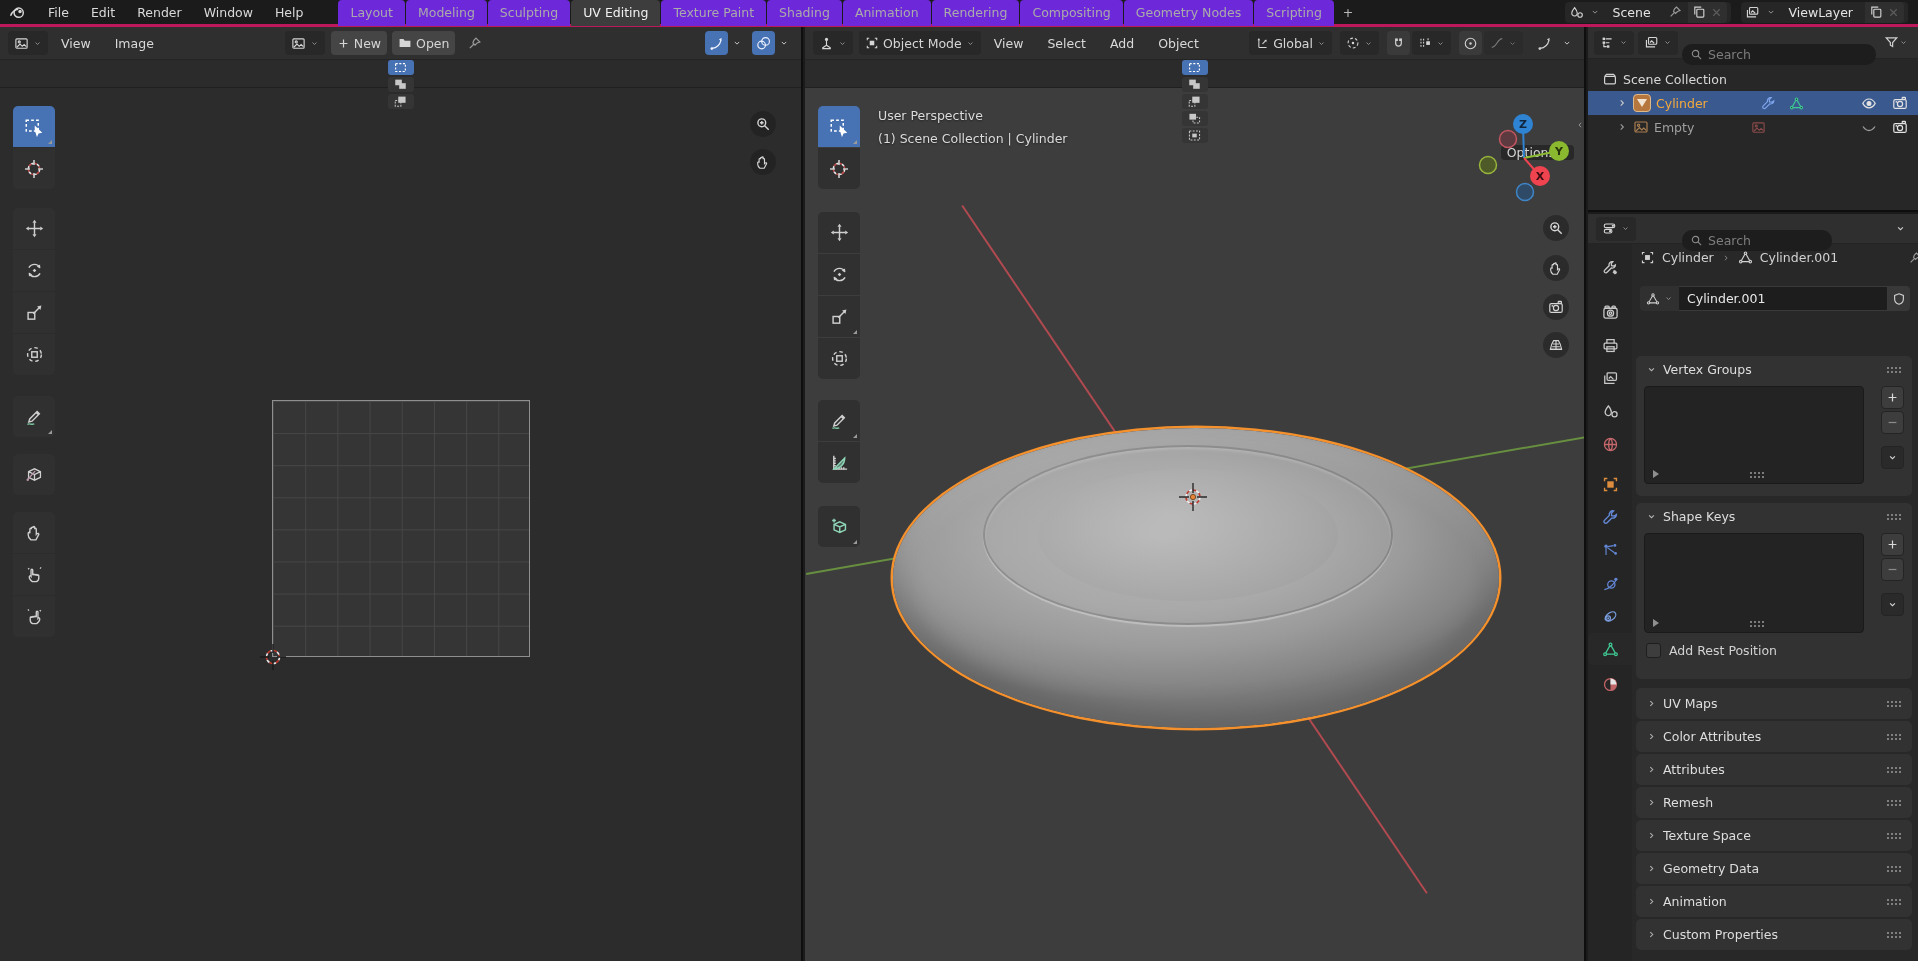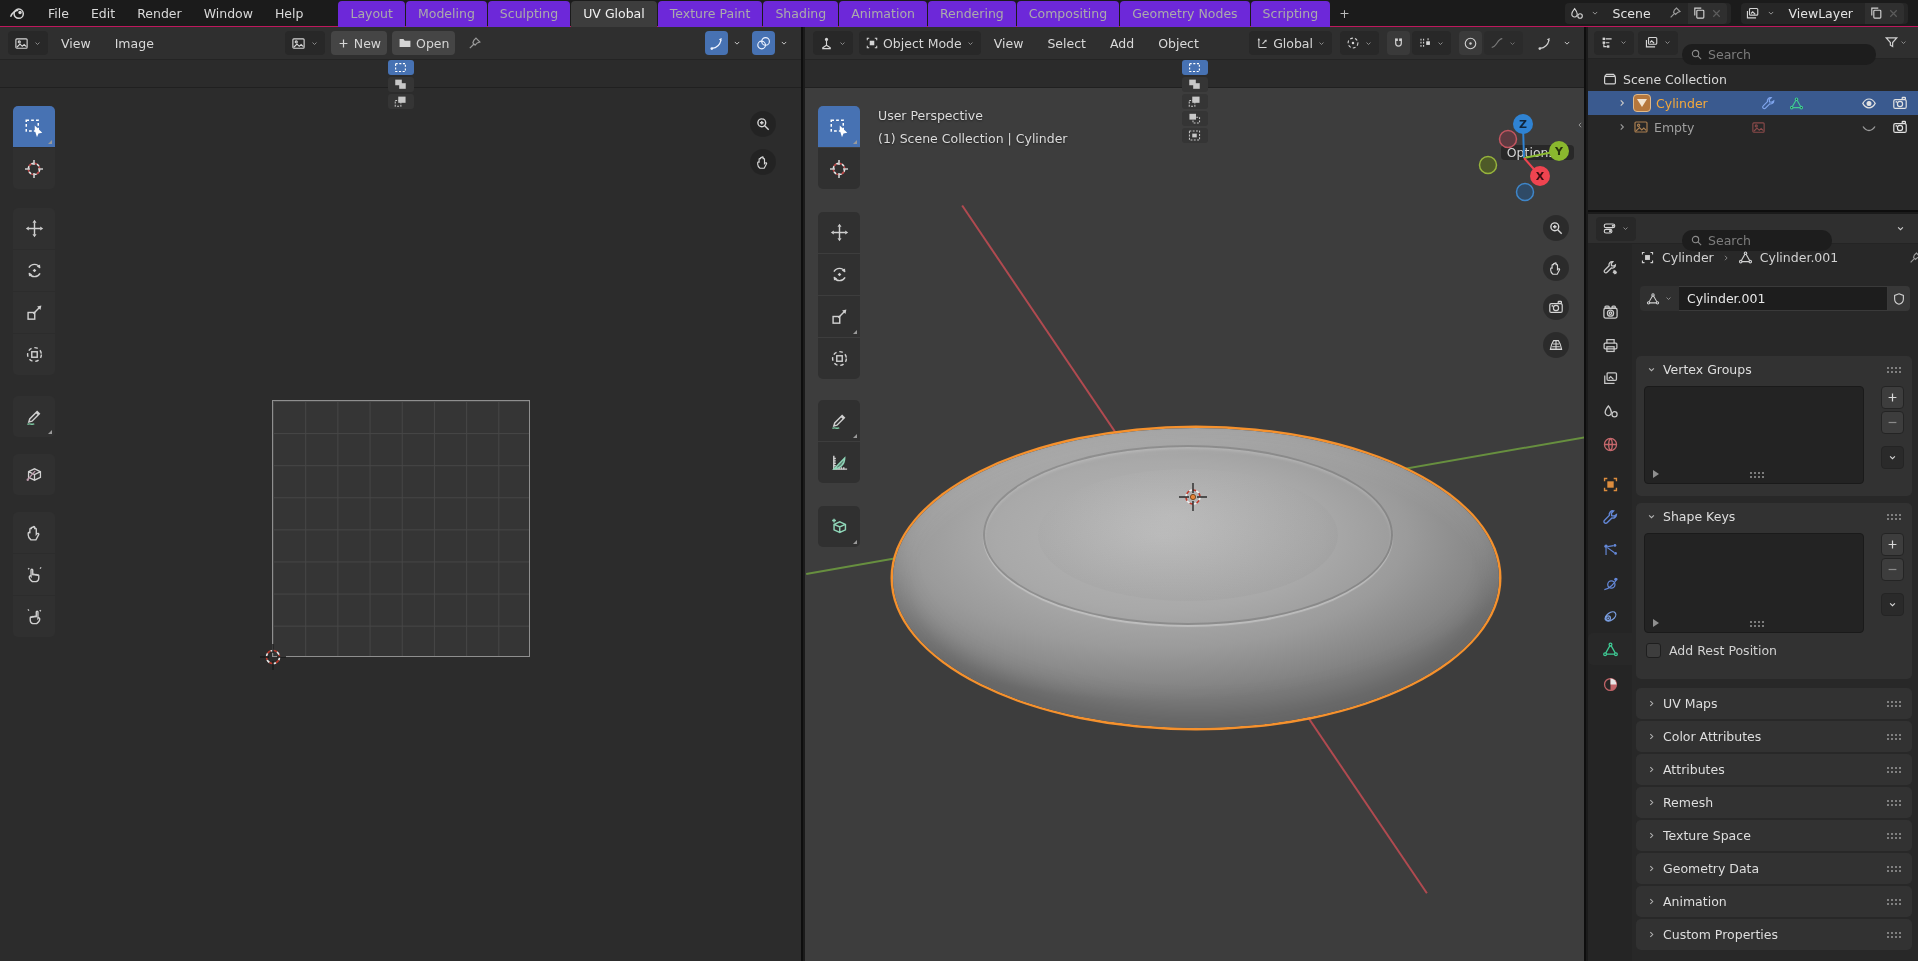--- a/index.html
+++ b/index.html
@@ -9,21 +9,21 @@
     --blue:#4772b3; --rowblue:#3a5a8f; --orange:#f3a93c; --olsel:#f5912d;
   }
   *{margin:0;padding:0;box-sizing:border-box;font-family:"DejaVu Sans","Liberation Sans",sans-serif;}
   body{background:#000;}
   #root{position:relative;width:1918px;height:961px;background:var(--bg-top);color:var(--txt);font-size:12.5px;overflow:hidden;}
   .abs{position:absolute;}
   .flex{display:flex;align-items:center;}
   .ic{display:block;flex:0 0 auto;}
   svg{overflow:visible}
   
-  #topbar{position:absolute;left:0;top:0;width:100%;height:27px;display:flex;align-items:center;background:var(--bg-top);border-bottom:1px solid #be185d;}
+  #topbar{position:absolute;left:0;top:0;width:100%;height:27px;display:flex;align-items:center;background:var(--bg-top);border-bottom:3px solid #be185d;}
   #topbar .logo{margin:0 10px 0 9px;color:#d8d8d8;}
   .menu{padding:0 11px;color:#d9d9d9;cursor:default;}
   #tabs{display:flex;align-items:flex-end;height:27px;margin-left:24px;}
   .tab{background:#6d28d9;color:#ababab;padding:5px 12px 6px;margin-right:1px;border-radius:4px 4px 0 0;white-space:nowrap;}
   .tab.active{background:#3d3d3d;color:#f0f0f0;}
   .tab.plus{background:transparent;color:#bbb;padding:5px 8px 6px;}
   #tb-right{margin-left:auto;display:flex;align-items:center;gap:10px;margin-right:10px;}
   .selector{display:flex;align-items:center;height:21px;background:#262626;border-radius:4px;padding:0 4px;gap:6px;}
   .selector .lbl{color:#e3e3e3;padding:0 6px;min-width:56px;}
   .selector .seg{display:flex;align-items:center;gap:4px;background:#2f2f2f;height:21px;padding:0 4px;border-radius:0 4px 4px 0;}
@@ -463,21 +463,21 @@
       </span>
     <span class="menu">File</span>
     <span class="menu">Edit</span>
     <span class="menu">Render</span>
     <span class="menu">Window</span>
     <span class="menu">Help</span>
     <div id="tabs">
       <span class="tab">Layout</span>
       <span class="tab">Modeling</span>
       <span class="tab">Sculpting</span>
-      <span class="tab active">UV Global</span>
+      <span class="tab active">UV Editing</span>
       <span class="tab">Texture Paint</span>
       <span class="tab">Shading</span>
       <span class="tab">Animation</span>
       <span class="tab">Rendering</span>
       <span class="tab">Compositing</span>
       <span class="tab">Geometry Nodes</span>
       <span class="tab">Scripting</span>
       <span class="tab plus">+</span>
     </div>
     <div id="tb-right">

